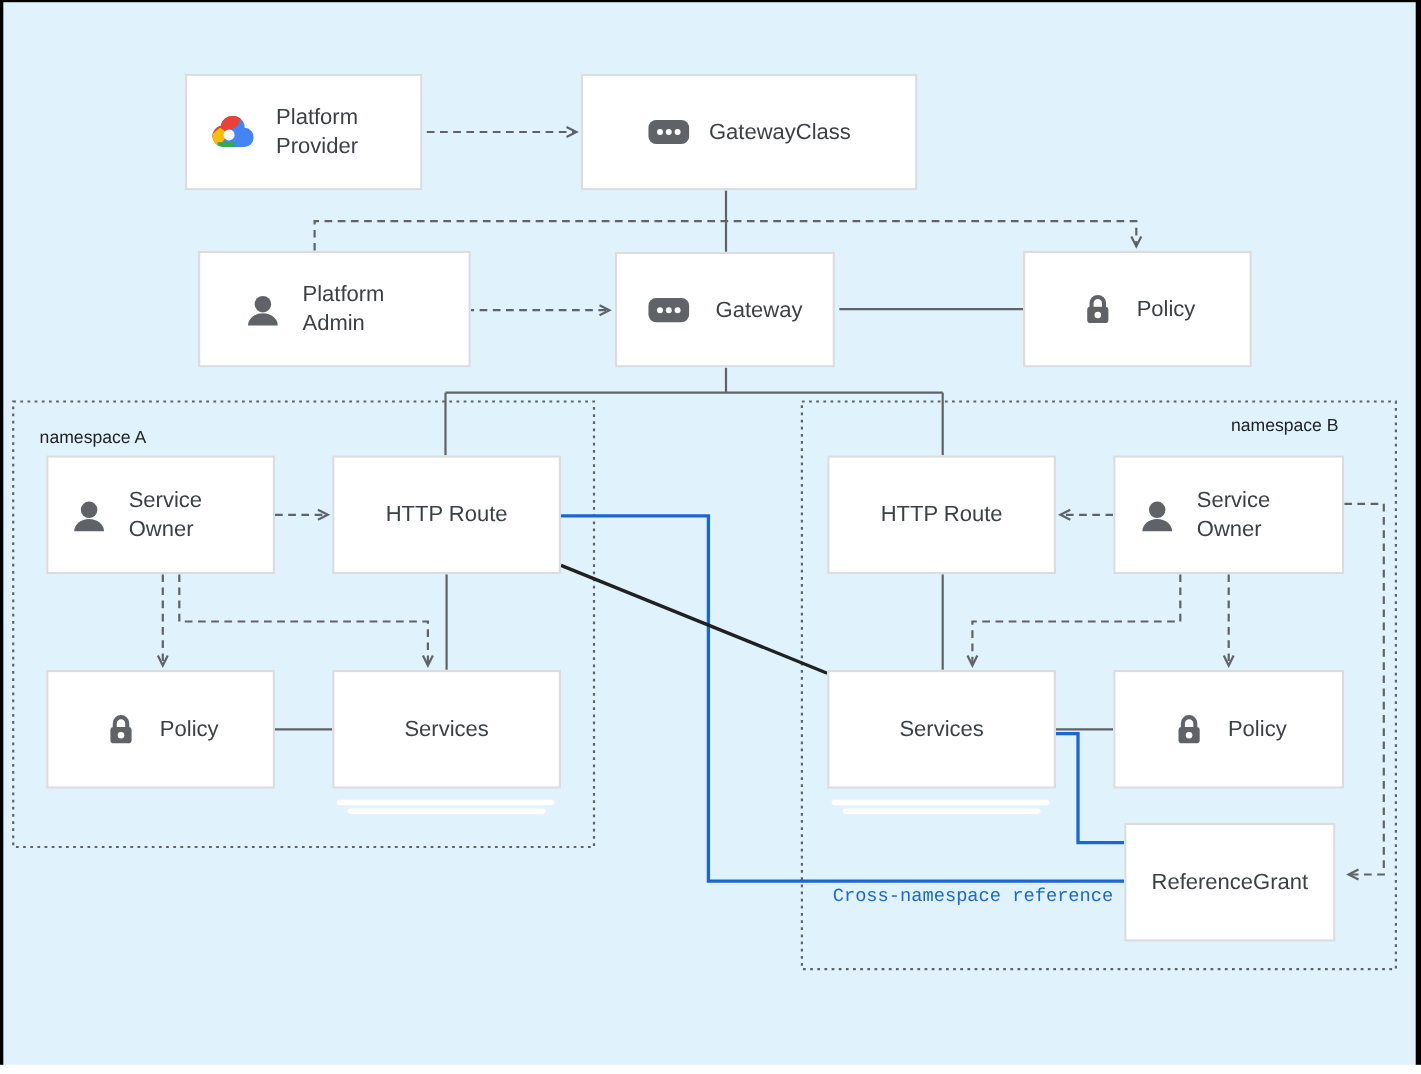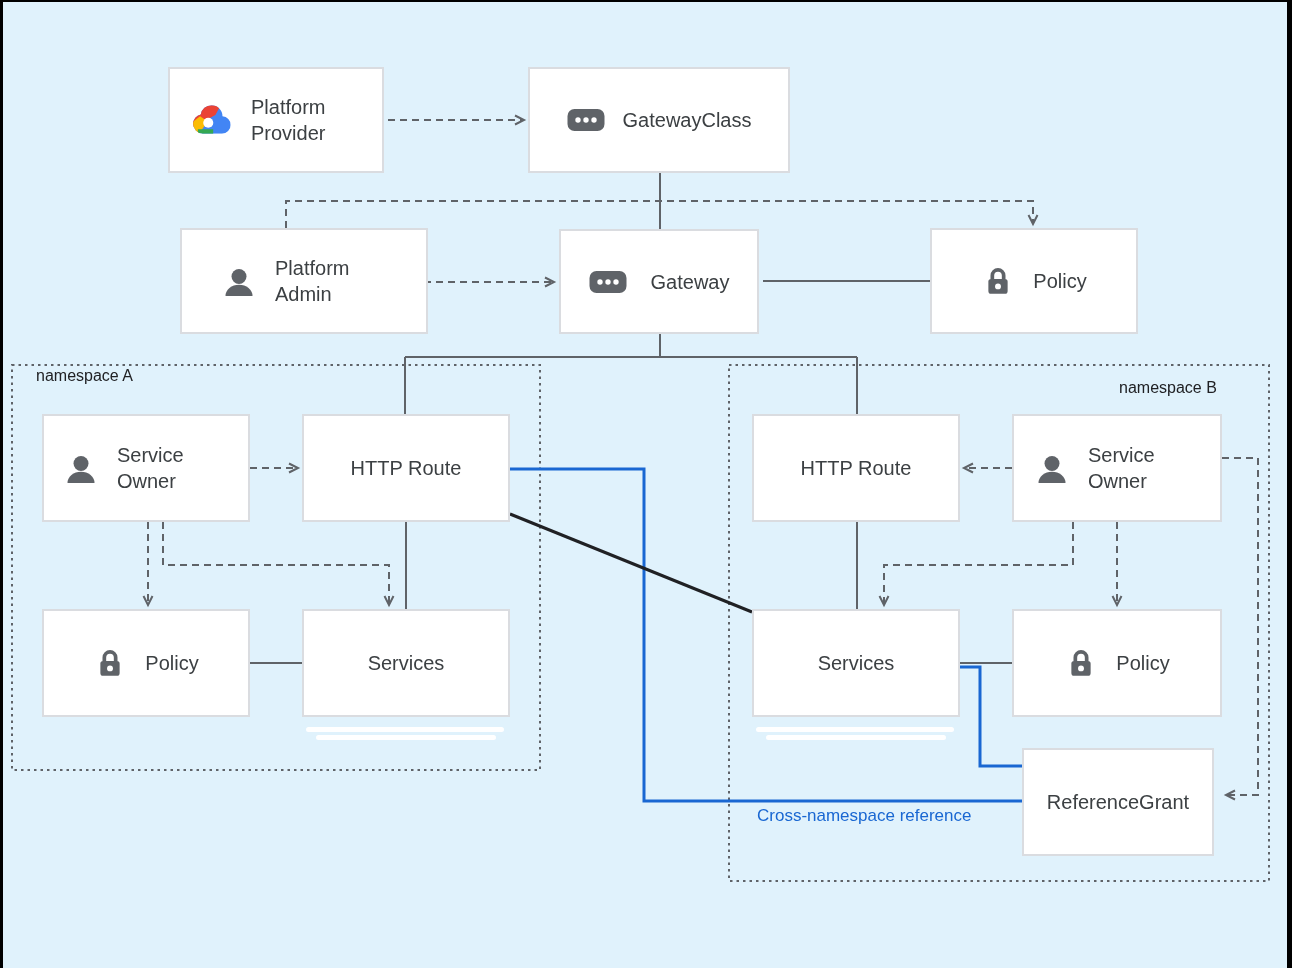--- a/index.html
+++ b/index.html
@@ -52,21 +52,21 @@
     <path d="M1073,522 V565 H884 V605" stroke="#5f6368" stroke-width="2" fill="none" stroke-dasharray="7 5" marker-end="url(#arw)"></path>
     <path d="M1117,522 V605" stroke="#5f6368" stroke-width="2" fill="none" stroke-dasharray="7 5" marker-end="url(#arw)"></path>
     <path d="M1222,458 H1258 V795 H1226" stroke="#5f6368" stroke-width="2" fill="none" stroke-dasharray="7 5" marker-end="url(#arw)"></path>
 
     <path d="M510,469 H644 V801 H1022" stroke="#1967d2" stroke-width="3" fill="none"></path>
     <path d="M960,667 H980 V766 H1022" stroke="#1967d2" stroke-width="3" fill="none"></path>
 
     <path d="M510,514 L752,612" stroke="#202124" stroke-width="3" fill="none"></path>
   </svg>
 
-  <div class="ns-label" style="left:36px;top:367px;">namespace A</div>
+  <div class="ns-label" style="left:36px;top:390px;">namespace A</div>
   <div class="ns-label" style="left:1119px;top:379px;width:110px;">namespace B</div>
 
   <div class="node" style="left:168px;top:67px;width:216px;height:106px;">
     <span class="icon">
       <svg width="44" height="35" viewBox="0 0 40 32">
         <defs>
             <clipPath id="cloudclip">
           <circle cx="12.5" cy="19" r="8.8"></circle>
               <circle cx="20.5" cy="12" r="10"></circle>
           <circle cx="30" cy="20" r="8"></circle>
@@ -78,21 +78,21 @@
           <polygon points="0,22 0,0 30,0 24,11 13,17 4,22" fill="#ea4335"></polygon>
           <polygon points="0,30 0,20 10,12 17,17 9,28" fill="#fbbc04"></polygon>
           <rect x="8" y="24" width="14" height="8" fill="#34a853"></rect>
           <circle cx="17.5" cy="18" r="4.6" fill="#ffffff"></circle>
         </g>
       </svg>
     </span>
     <span class="lbl two">Platform Provider</span>
   </div>
 
-  <div class="node" style="left:528px;top:67px;width:262px;height:106px;">
+  <div class="node" style="left:528px;top:67px;width:306px;height:106px;">
     <span class="icon">
       <svg width="38" height="24" viewBox="0 0 38 24">
         <rect x="0.5" y="1" width="37" height="22" rx="7" fill="#5f6368"></rect>
         <circle cx="11" cy="12" r="2.7" fill="#fff"></circle>
           <circle cx="19" cy="12" r="2.7" fill="#fff"></circle>
         <circle cx="27" cy="12" r="2.7" fill="#fff"></circle>
       </svg>
     </span>
     <span class="lbl">GatewayClass</span>
   </div>
@@ -190,14 +190,14 @@
 
   <div class="node" style="left:1022px;top:748px;width:192px;height:108px;">
     <span class="lbl">ReferenceGrant</span>
   </div>
 
   <div class="stack-bar" style="left:306px;top:727px;width:198px;"></div>
   <div class="stack-bar" style="left:316px;top:735px;width:180px;"></div>
   <div class="stack-bar" style="left:756px;top:727px;width:198px;"></div>
   <div class="stack-bar" style="left:766px;top:735px;width:180px;"></div>
 
-  <div class="blue-note" style="left:757px;top:806px;">Cross-namespace reference</div>
+  <div class="blue-note" style="left:757px;top:806px;font-family:Liberation Mono, monospace;">Cross-namespace reference</div>
 </div>
 
 </body></html>

